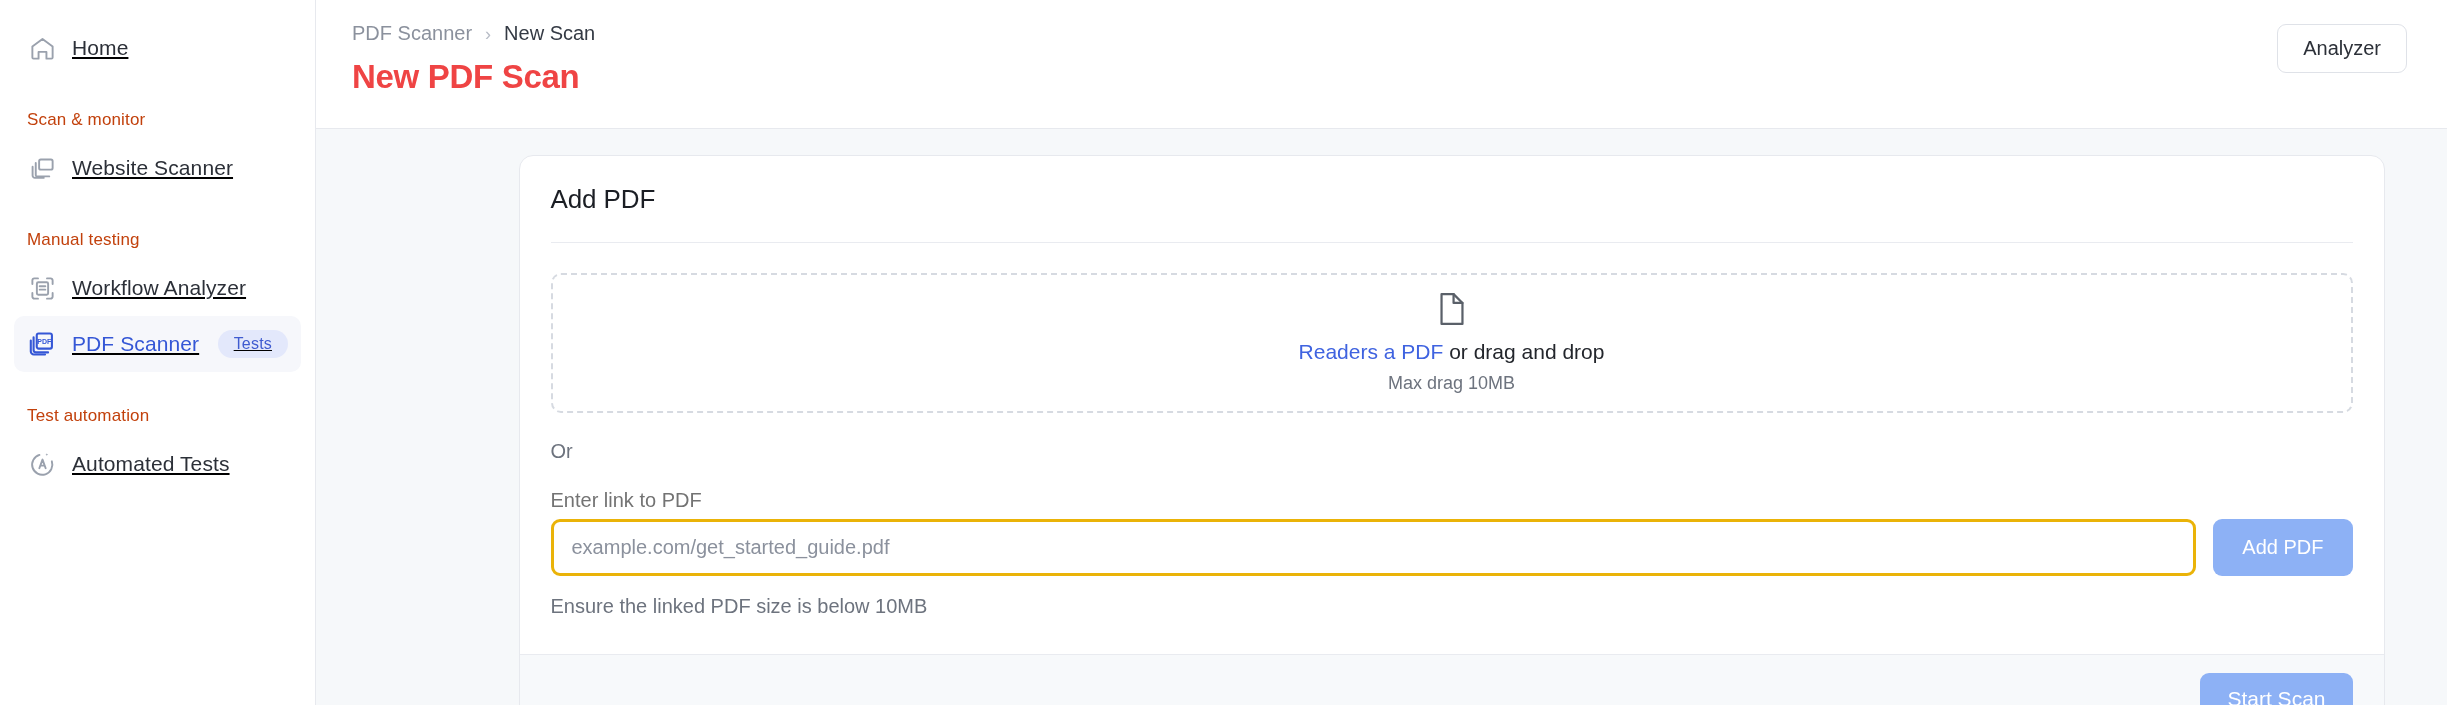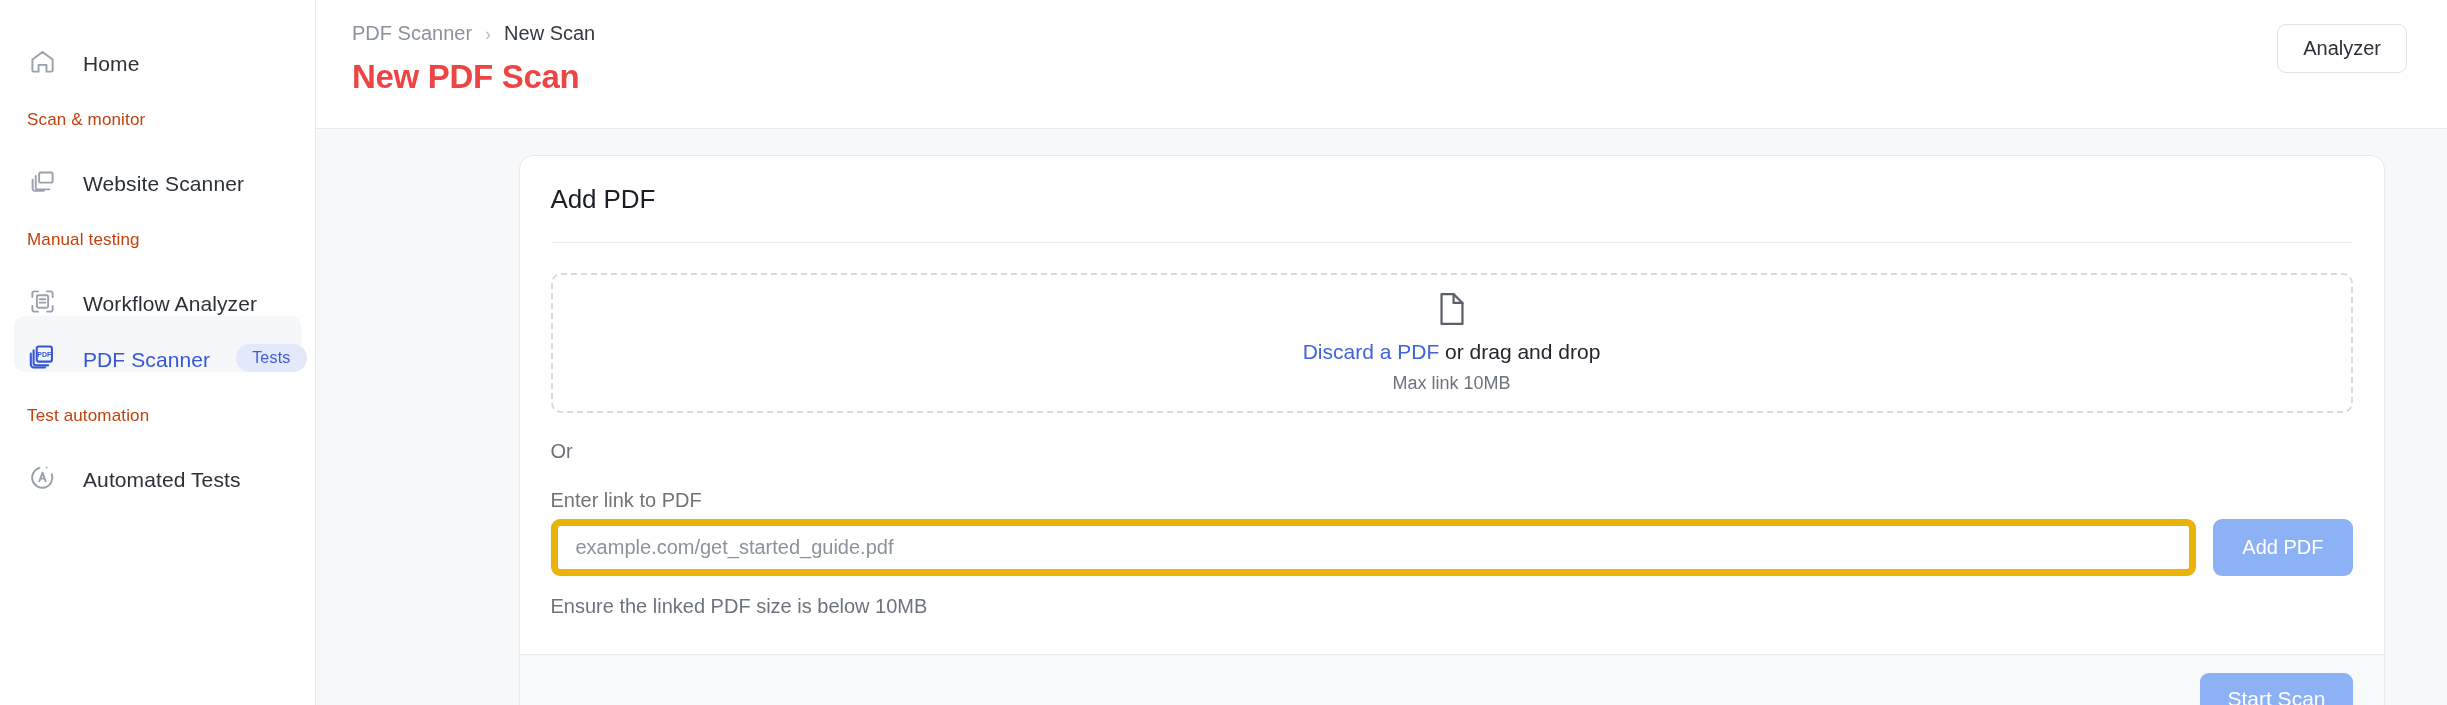--- a/index.html
+++ b/index.html
@@ -14,27 +14,28 @@
 
   
   .sidebar {
     width: 316px; min-width: 316px; height: 705px;
     background: #ffffff;
     border-right: 1px solid #e7e9ee;
     padding: 18px 0 0 0;
     position: relative;
   }
   .nav-item {
-    display: flex; align-items: flex-end;
+    display: flex; align-items: center;
     height: 56px;
     margin: 0 14px;
     padding: 0 13px;
     border-radius: 10px;
     cursor: pointer;
-    gap: 26px;
+    gap: 15px;
+    text-decoration: underline;
   }
   .nav-item .ico {
     width: 30px; height: 30px;
     display: flex; align-items: center; justify-content: center;
     flex: 0 0 30px;
     color: #9aa1ad;
   }
   .nav-item .label {
     font-size: 21px;
     color: #2c3038;
@@ -143,21 +144,21 @@
   .dz-line { font-size: 21px; color: #23262c; }
   .dz-link { color: #3f63e0; cursor: pointer; }
   .dz-sub { font-size: 18px; color: #6d737e; margin-top: 9px; }
 
   .or-text { font-size: 20px; color: #6d737e; margin: 27px 0 26px 0; }
   .field-label { font-size: 20px; color: #737373; font-weight: 500; margin-bottom: 7px; }
   .input-row { display: flex; gap: 17px; align-items: stretch; }
   .url-input {
     flex: 1;
     height: 57px;
-    border: 7px solid #eab308;
+    border: 3px solid #eab308;
     border-radius: 9px;
     padding: 0 18px;
     font-size: 20px;
     color: #23262c;
     font-family: inherit;
     background: #fff;
     outline: none;
   }
   .url-input::placeholder { color: #8b919d; }
   .add-pdf-btn {
@@ -286,23 +287,23 @@
           <div class="hr"></div>
 
           <div class="dropzone">
             <span class="dz-icon">
               <svg width="30" height="34" viewBox="0 0 22 26" fill="none" stroke="currentColor" stroke-width="1.7" stroke-linecap="round" stroke-linejoin="round">
                 <path d="M3 1.6h9.2L19 8.4V24.4H3z"></path>
                 <path d="M12.2 1.6v6.8H19"></path>
               </svg>
             </span>
             <div class="dz-line">
-              <span class="dz-link">Discard a PDF</span><span> or drag and drop</span>
+              <span class="dz-link">Readers a PDF</span><span> or drag and drop</span>
             </div>
-            <div class="dz-sub">Max link 10MB</div>
+            <div class="dz-sub">Max drag 10MB</div>
           </div>
 
           <div class="or-text">Or</div>
 
           <div class="field-label">Enter link to PDF</div>
           <div class="input-row">
             <input class="url-input" type="text" placeholder="example.com/get_started_guide.pdf" style="">
             <button class="add-pdf-btn">Add PDF</button>
           </div>
           <div class="hint">Ensure the linked PDF size is below 10MB</div>

